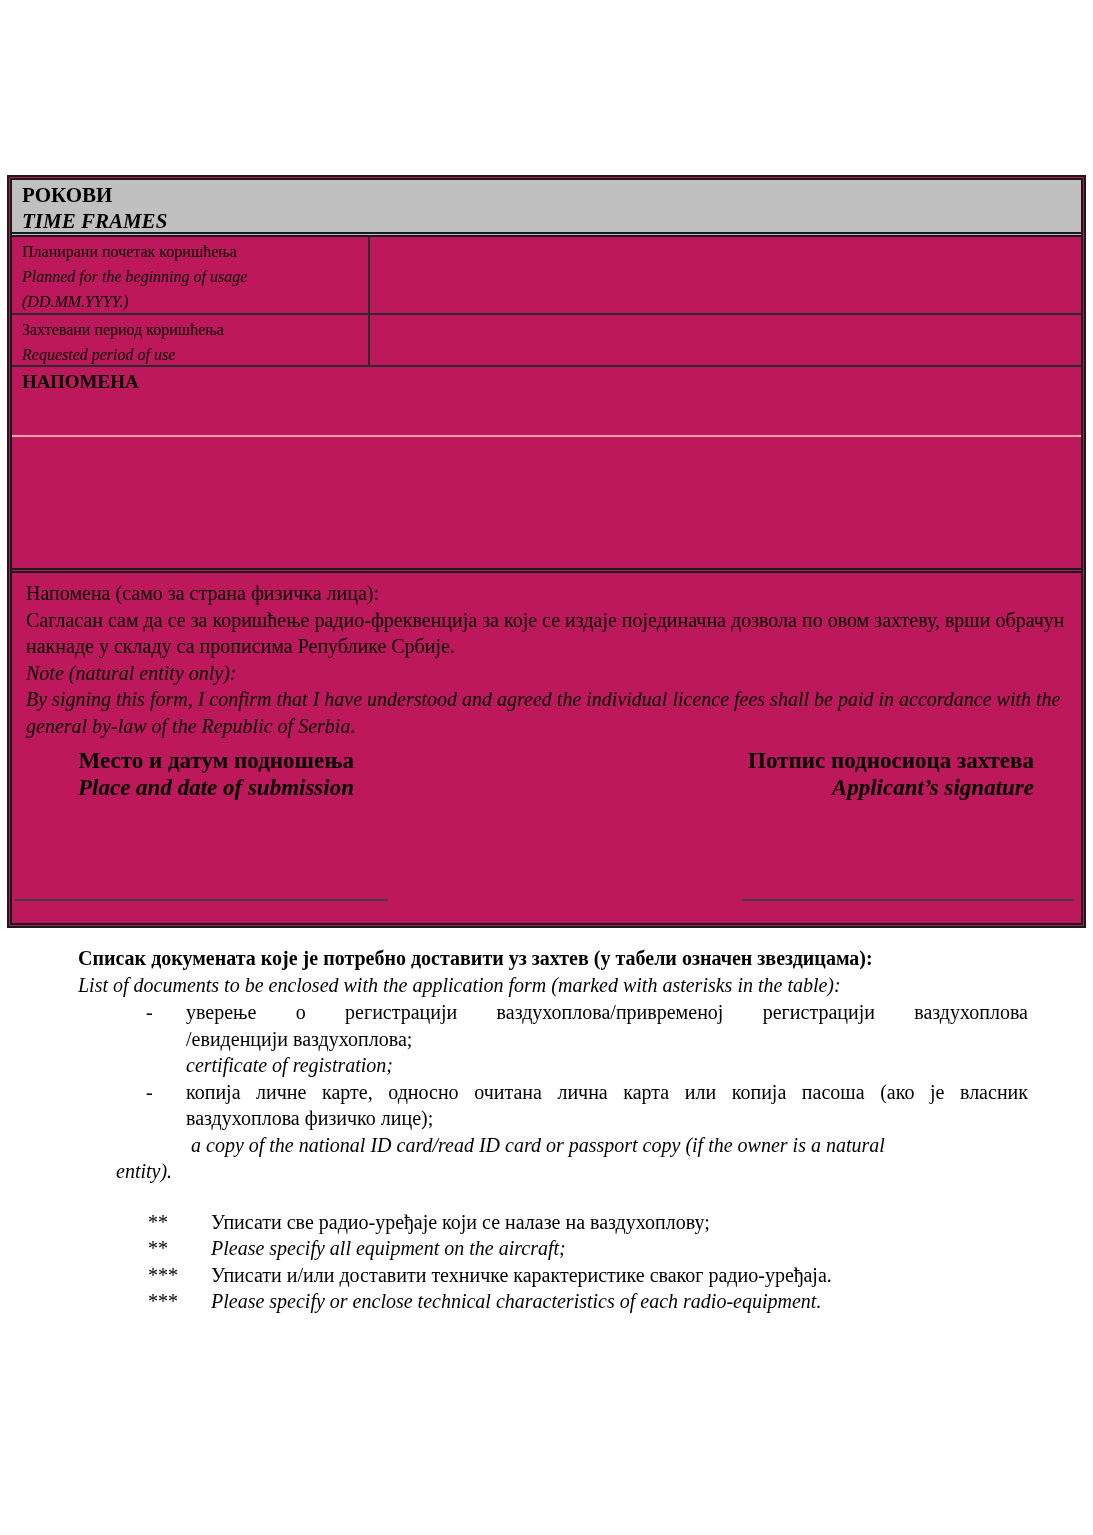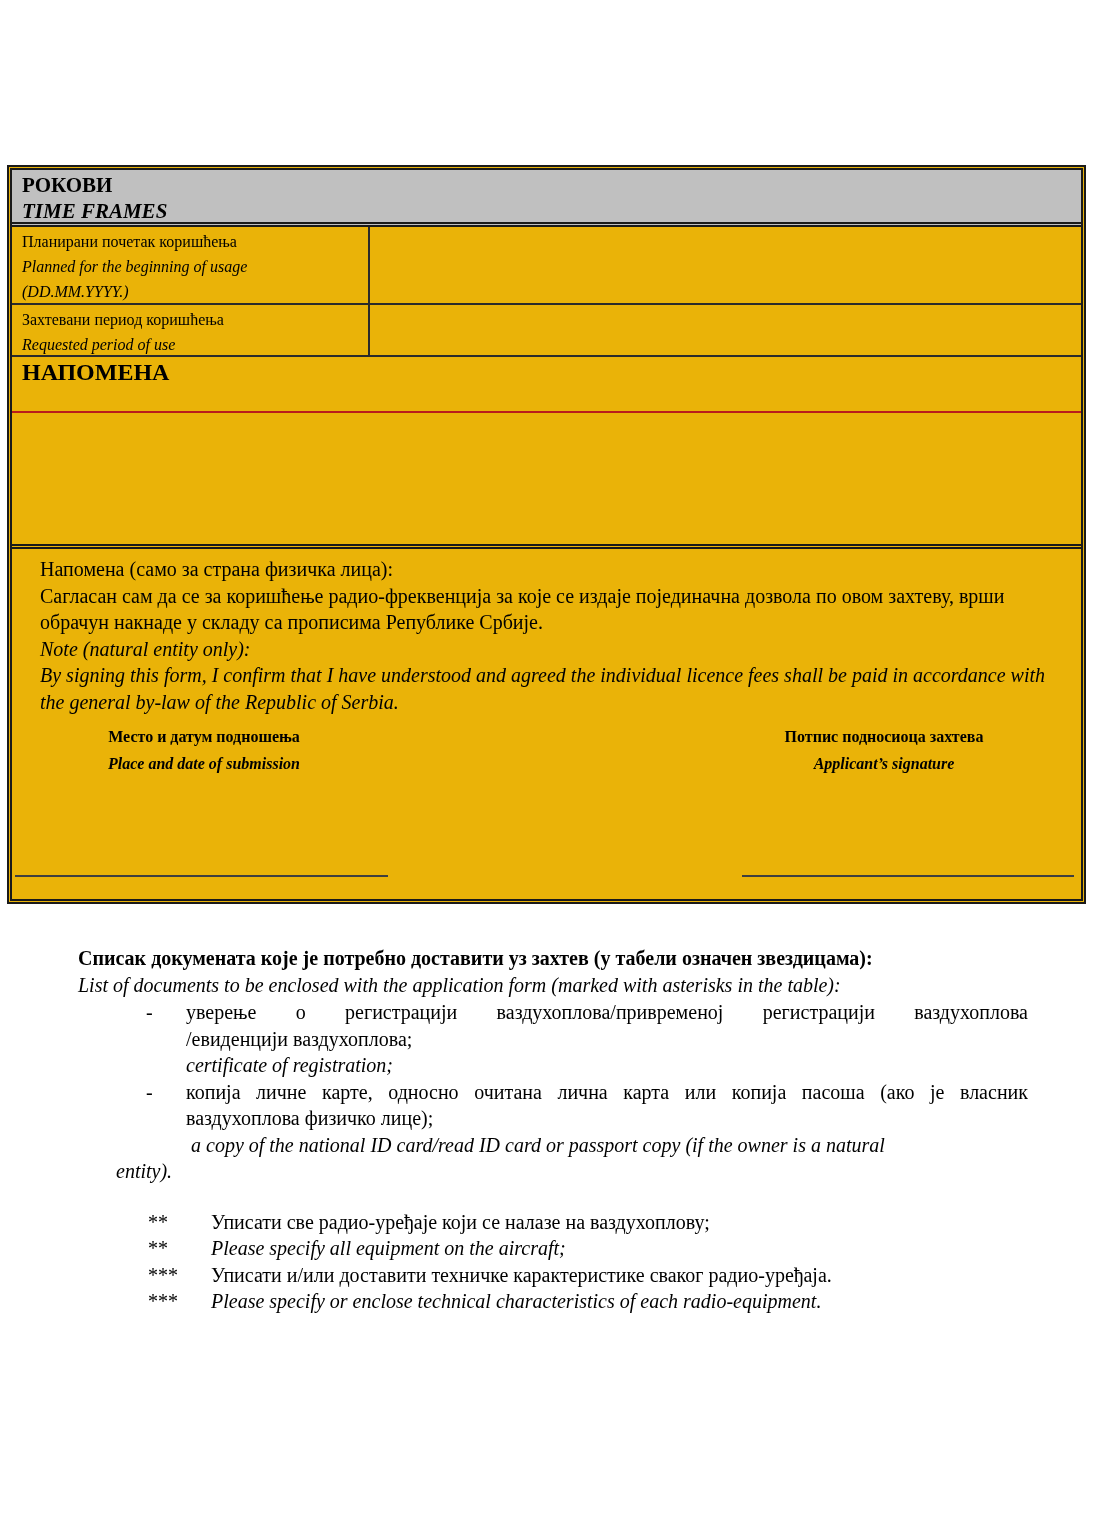--- a/index.html
+++ b/index.html
@@ -15,25 +15,25 @@
     font-family: "Liberation Serif", "DejaVu Serif", serif;
     color: #000000;
     overflow: hidden;
   }
   .it { font-style: italic; font-family: Liberation Serif, serif; }
 
   
   .form-table {
     position: absolute;
     left: 7px;
-    top: 165px;
+    top: 175px;
     width: 1079px;
     box-sizing: border-box;
     border: 5px double #1a1a1a;
-    background: #eab308;
+    background: #be185d;
   }
   .tf-header {
     box-sizing: border-box;
     height: 57px;
     background: #c0c0c0;
     border-bottom: 5px double #1a1a1a;
     padding: 2px 10px 0 10px;
     font-size: 21px;
     line-height: 26px;
     font-weight: bold;
@@ -52,49 +52,49 @@
     padding: 2px 10px 0 10px;
     font-size: 16px;
     line-height: 25px;
   }
   .tf-value {
     flex: 1;
     box-sizing: border-box;
   }
   .note-header {
     box-sizing: border-box;
-    height: 56px;
-    border-bottom: 2px solid #b91c1c;
+    height: 70px;
+    border-bottom: 2px solid #fca5a5;
     padding: 2px 10px 0 10px;
-    font-size: 24px;
+    font-size: 19px;
     line-height: 26px;
     font-weight: bold;
   }
   .note-box {
     box-sizing: border-box;
     height: 136px;
     border-bottom: 5px double #1a1a1a;
   }
 
   
   .decl-area {
     position: relative;
     box-sizing: border-box;
     height: 350px;
-    padding: 7px 14px 0 28px;
+    padding: 7px 14px 0 14px;
     font-size: 20px;
     line-height: 26.5px;
   }
   .sig-block {
     position: absolute;
     top: 174px;
     width: 300px;
-    text-align: center;
+    text-align: right;
     font-weight: bold;
-    font-size: 16px;
+    font-size: 23px;
     line-height: 27px;
   }
   .sig-block.place { left: 42px; }
   .sig-block.sign  { left: 722px; }
   .sig-line {
     position: absolute;
     top: 326px;
     border-top: 2px solid #3f3f3f;
   }
   .sig-line.place { left: 3px;   width: 373px; }

